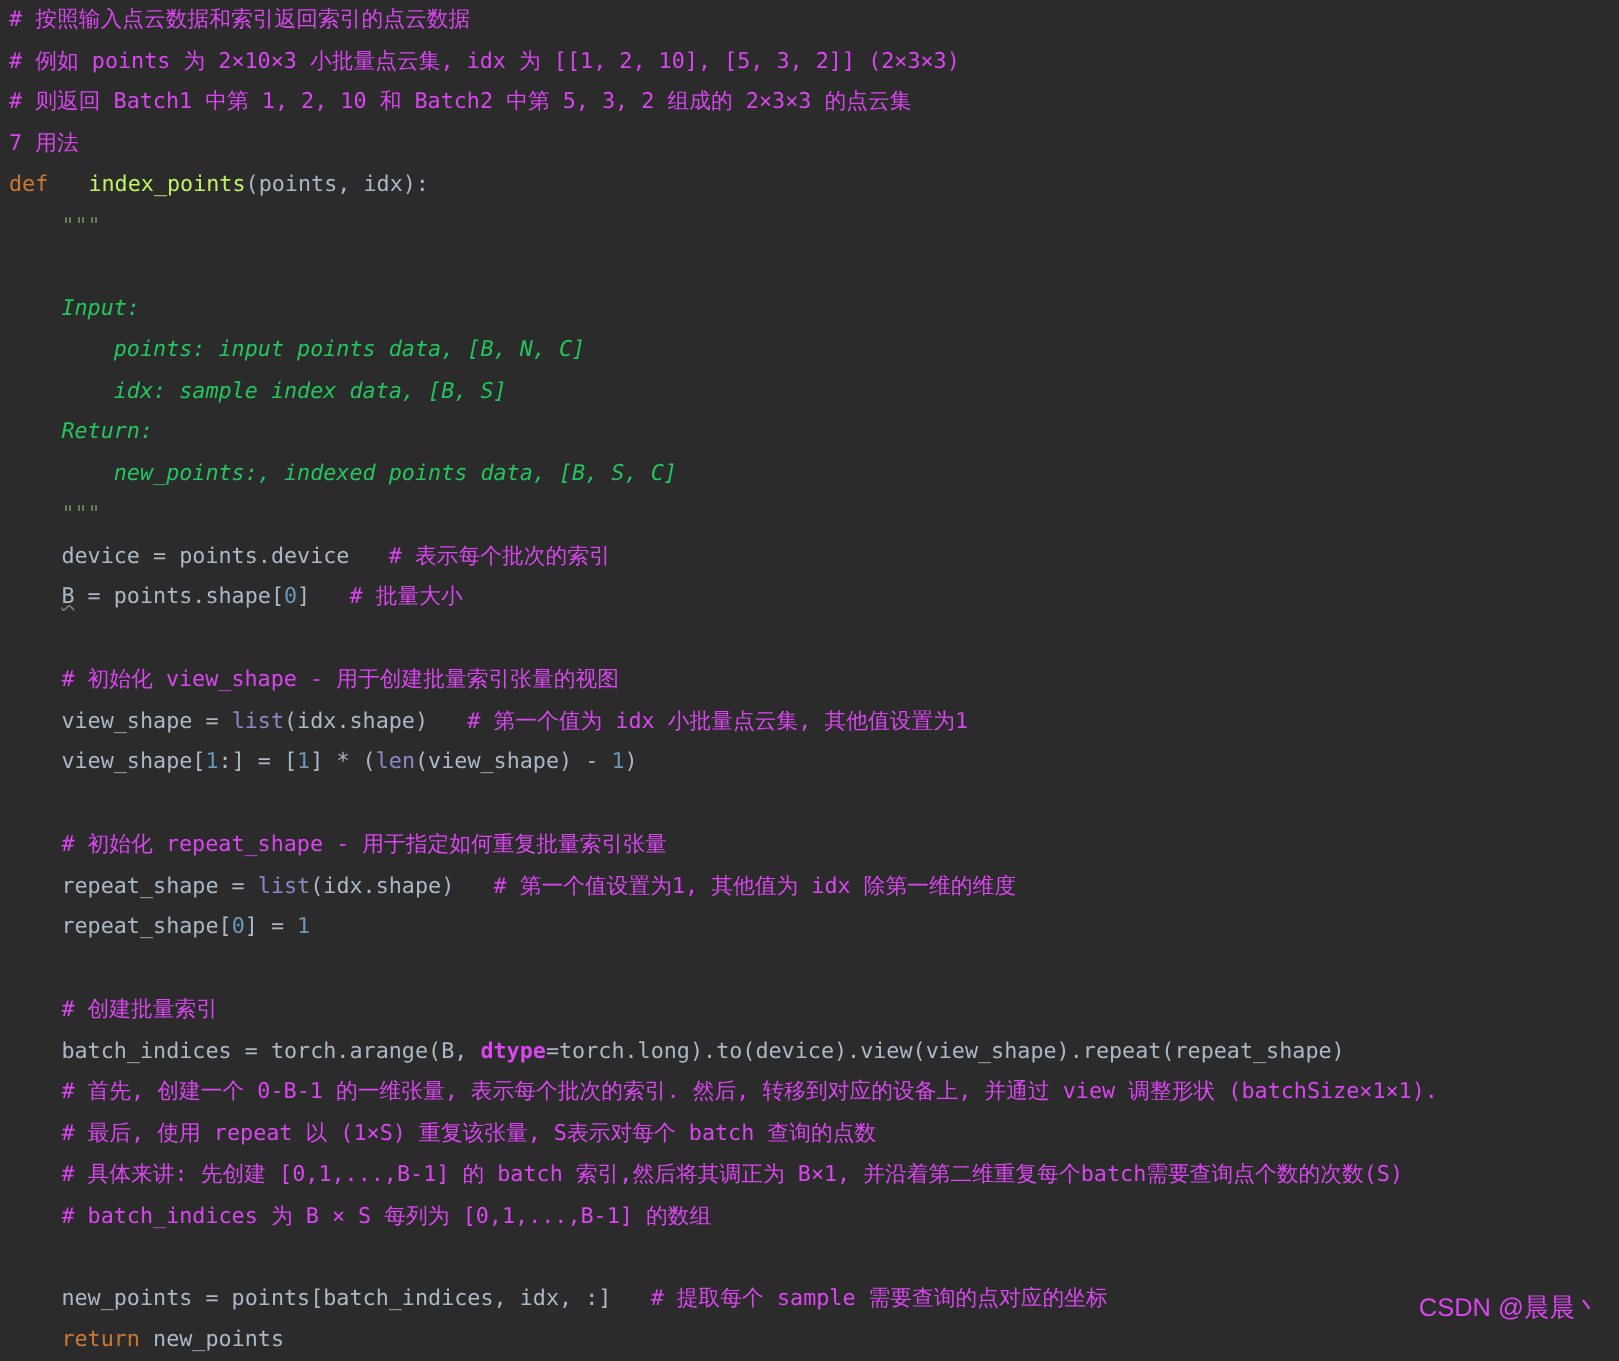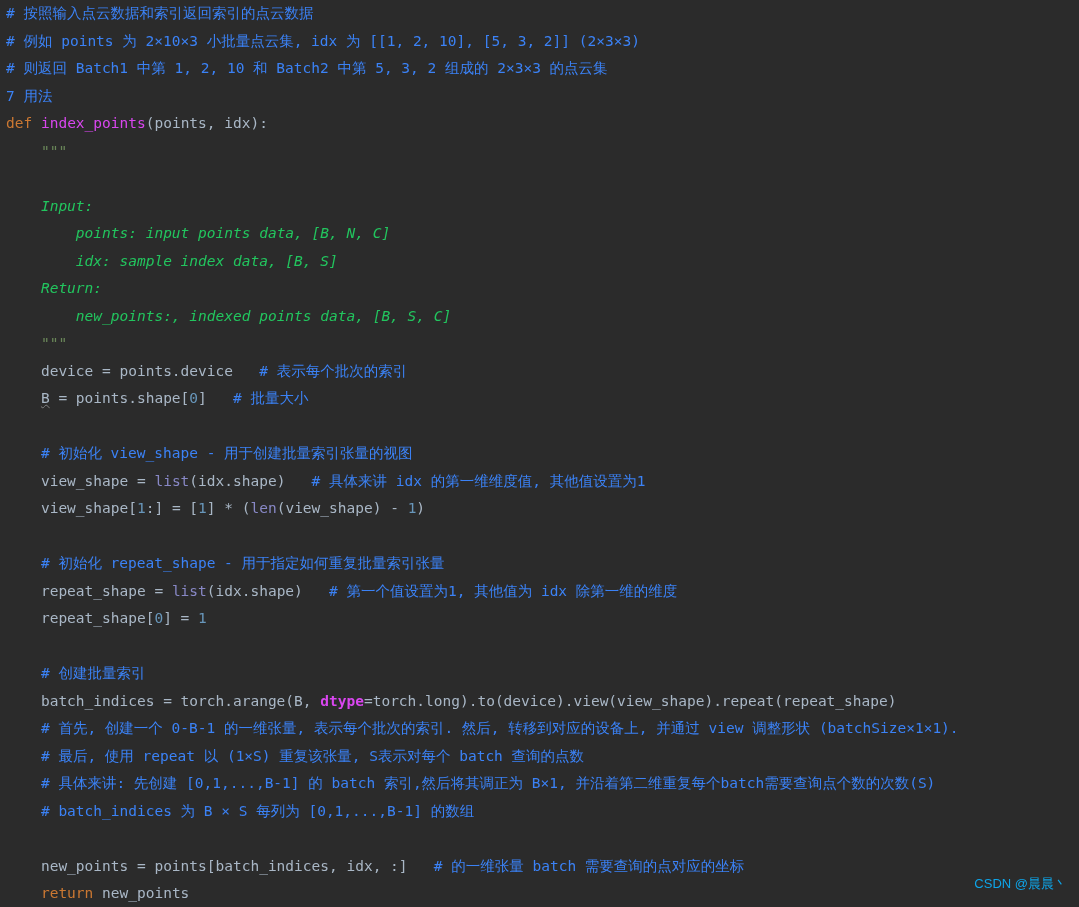--- a/index.html
+++ b/index.html
@@ -12,36 +12,36 @@
     color: #bbbbbb;
     width: 1079px;
     height: 907px;
     overflow: hidden;
   }
   pre {
     margin: 0;
     padding: 0 6px;
     white-space: pre;
   }
-  .cm  { color: #3b82f6; text-align: right; }          
+  .cm  { color: #d946ef; text-align: right; }          
   .kw  { color: #cc7832; }          
-  .fn  { color: #d946ef; }          
+  .fn  { color: #bef264; margin-left: 18px; }          
   .id  { color: #a9b7c6; }          
   .num { color: #6897bb; }          
   .str { color: #22c55e; font-style: italic; }
   .strq{ color: #6a8759; }          
   .bi  { color: #8888c6; }          
   .ty  { color: #d946ef; font-weight: bold; }          
   .wavy{ text-decoration: underline wavy #808080; text-decoration-thickness:1px; }
   .watermark {
     position: absolute;
     right: 12px;
-    bottom: 10px;
-    color: #0ea5e9;
-    font-size: 13px;
+    bottom: 22px;
+    color: #d946ef;
+    font-size: 17px;
     font-family: sans-serif;
   }
   .container { position: relative; width:1079px; height:907px; }
 </style>
 </head>
 <body>
 <div class="container">
 
 <pre><span class="cm"># 按照输入点云数据和索引返回索引的点云数据</span>
 <span class="cm"># 例如 points 为 2×10×3 小批量点云集, idx 为 [[1, 2, 10], [5, 3, 2]] (2×3×3)</span>
@@ -53,31 +53,31 @@
 <span class="str">    <span>Input:</span></span>
 <span class="str">        <span>points: input points data, [B, N, C]</span></span>
 <span class="str">        <span>idx: sample index data, [B, S]</span></span>
 <span class="str">    <span>Return:</span></span>
 <span class="str">        <span>new_points:, indexed points data, [B, S, C]</span></span>
     <span class="strq">"""</span>
     <span class="id">device = points.device</span>   <span class="cm"># 表示每个批次的索引</span>
     <span class="id wavy">B</span><span class="id"> = points.shape[</span><span class="num">0</span><span class="id">]</span>   <span class="cm"># 批量大小</span>
 
     <span class="cm"># 初始化 view_shape - 用于创建批量索引张量的视图</span>
-    <span class="id">view_shape = </span><span class="bi">list</span><span class="id">(idx.shape)</span>   <span class="cm"># 具体来讲 idx 的第一维维度值, 其他值设置为1</span>
+    <span class="id">view_shape = </span><span class="bi">list</span><span class="id">(idx.shape)</span>   <span class="cm"># 第一个值为 idx 小批量点云集, 其他值设置为1</span>
     <span class="id">view_shape[</span><span class="num">1</span><span class="id">:] = [</span><span class="num">1</span><span class="id">] * (</span><span class="bi">len</span><span class="id">(view_shape) - </span><span class="num">1</span><span class="id">)</span>
 
     <span class="cm"># 初始化 repeat_shape - 用于指定如何重复批量索引张量</span>
     <span class="id">repeat_shape = </span><span class="bi">list</span><span class="id">(idx.shape)</span>   <span class="cm"># 第一个值设置为1, 其他值为 idx 除第一维的维度</span>
     <span class="id">repeat_shape[</span><span class="num">0</span><span class="id">] = </span><span class="num">1</span>
 
     <span class="cm"># 创建批量索引</span>
     <span class="id">batch_indices = torch.arange(B, </span><span class="ty">dtype</span><span class="id">=torch.long).to(device).view(view_shape).repeat(repeat_shape)</span>
     <span class="cm"># 首先, 创建一个 0-B-1 的一维张量, 表示每个批次的索引. 然后, 转移到对应的设备上, 并通过 view 调整形状 (batchSize×1×1).</span>
     <span class="cm"># 最后, 使用 repeat 以 (1×S) 重复该张量, S表示对每个 batch 查询的点数</span>
     <span class="cm"># 具体来讲: 先创建 [0,1,...,B-1] 的 batch 索引,然后将其调正为 B×1, 并沿着第二维重复每个batch需要查询点个数的次数(S)</span>
     <span class="cm"># batch_indices 为 B × S 每列为 [0,1,...,B-1] 的数组</span>
 
-    <span class="id">new_points = points[batch_indices, idx, :]</span>   <span class="cm"># 的一维张量 batch 需要查询的点对应的坐标</span>
+    <span class="id">new_points = points[batch_indices, idx, :]</span>   <span class="cm"># 提取每个 sample 需要查询的点对应的坐标</span>
     <span class="kw">return</span><span class="id"> new_points</span></pre>
 
 <div class="watermark">CSDN @晨晨丶</div>
 </div>
 
 </body></html>

